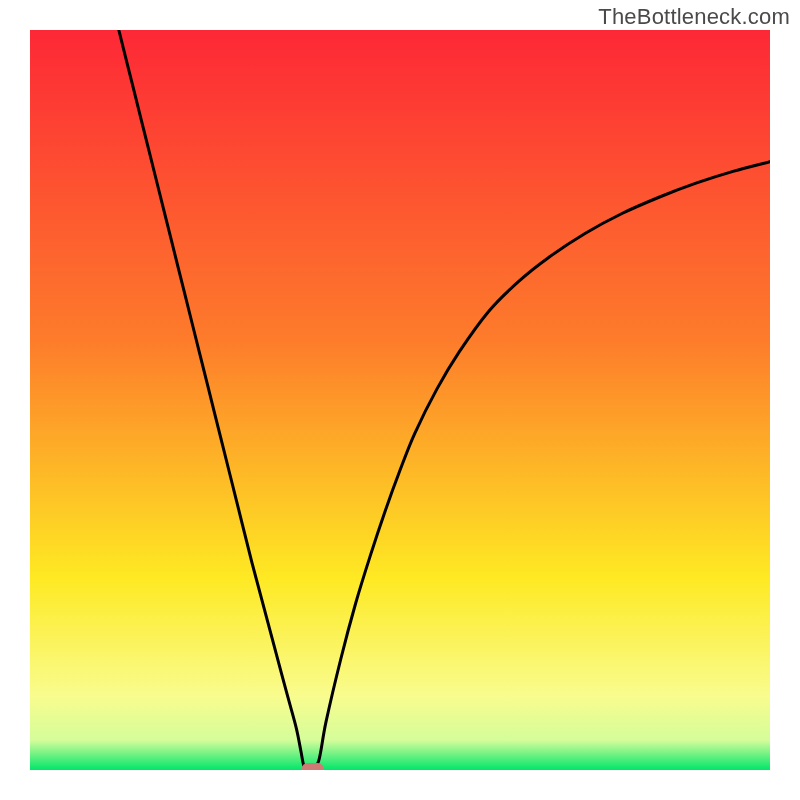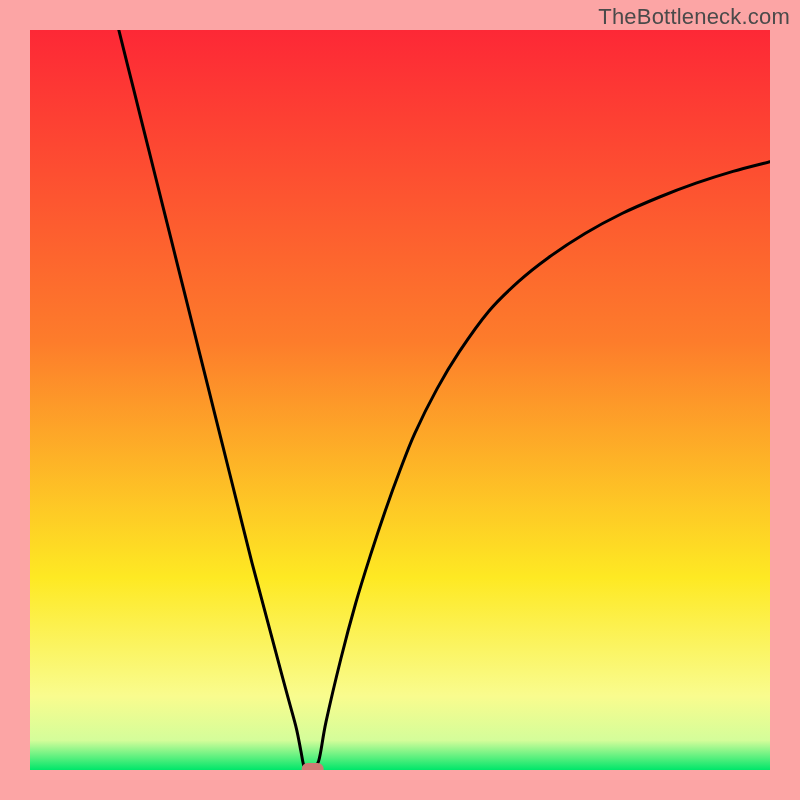--- a/index.html
+++ b/index.html
@@ -8,21 +8,21 @@
     width: 800px;
     height: 800px;
     overflow: hidden;
     background: #000;
     font-family: Arial, Helvetica, sans-serif;
   }
   .frame {
     position: relative;
     width: 800px;
     height: 800px;
-    background: #fca5a5;
+    background: #ffffff;
   }
   .watermark {
     position: absolute;
     top: 4px;
     right: 10px;
     color: #4a4a4a;
     font-size: 22px;
     font-weight: 500;
     letter-spacing: 0.2px;
     user-select: none;

